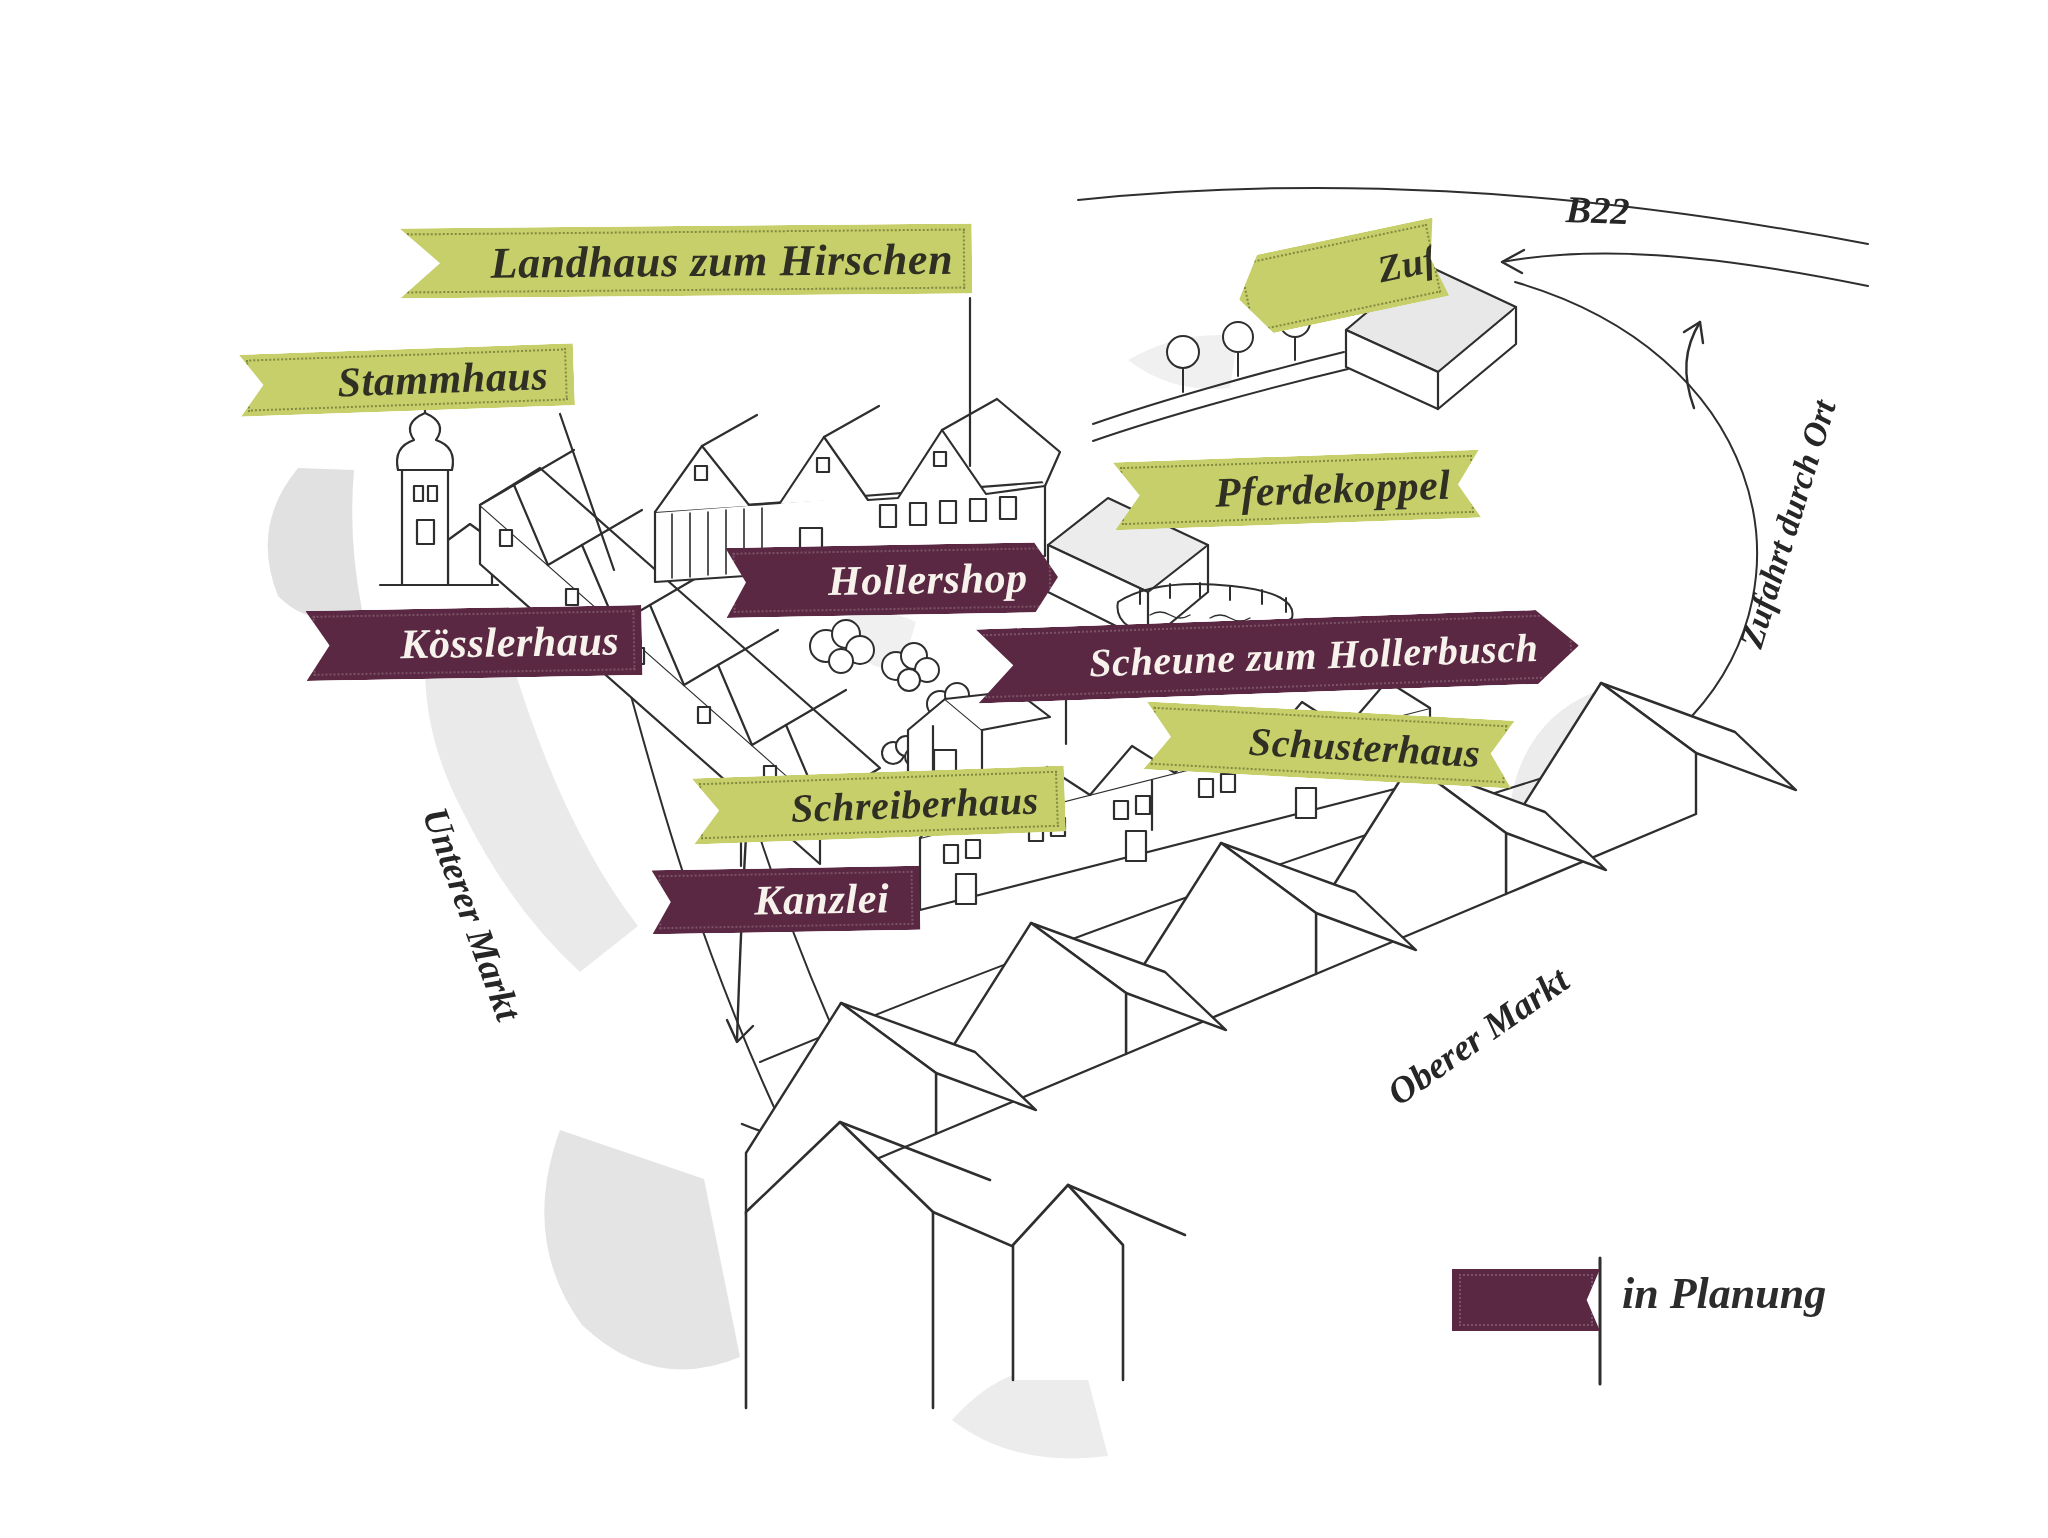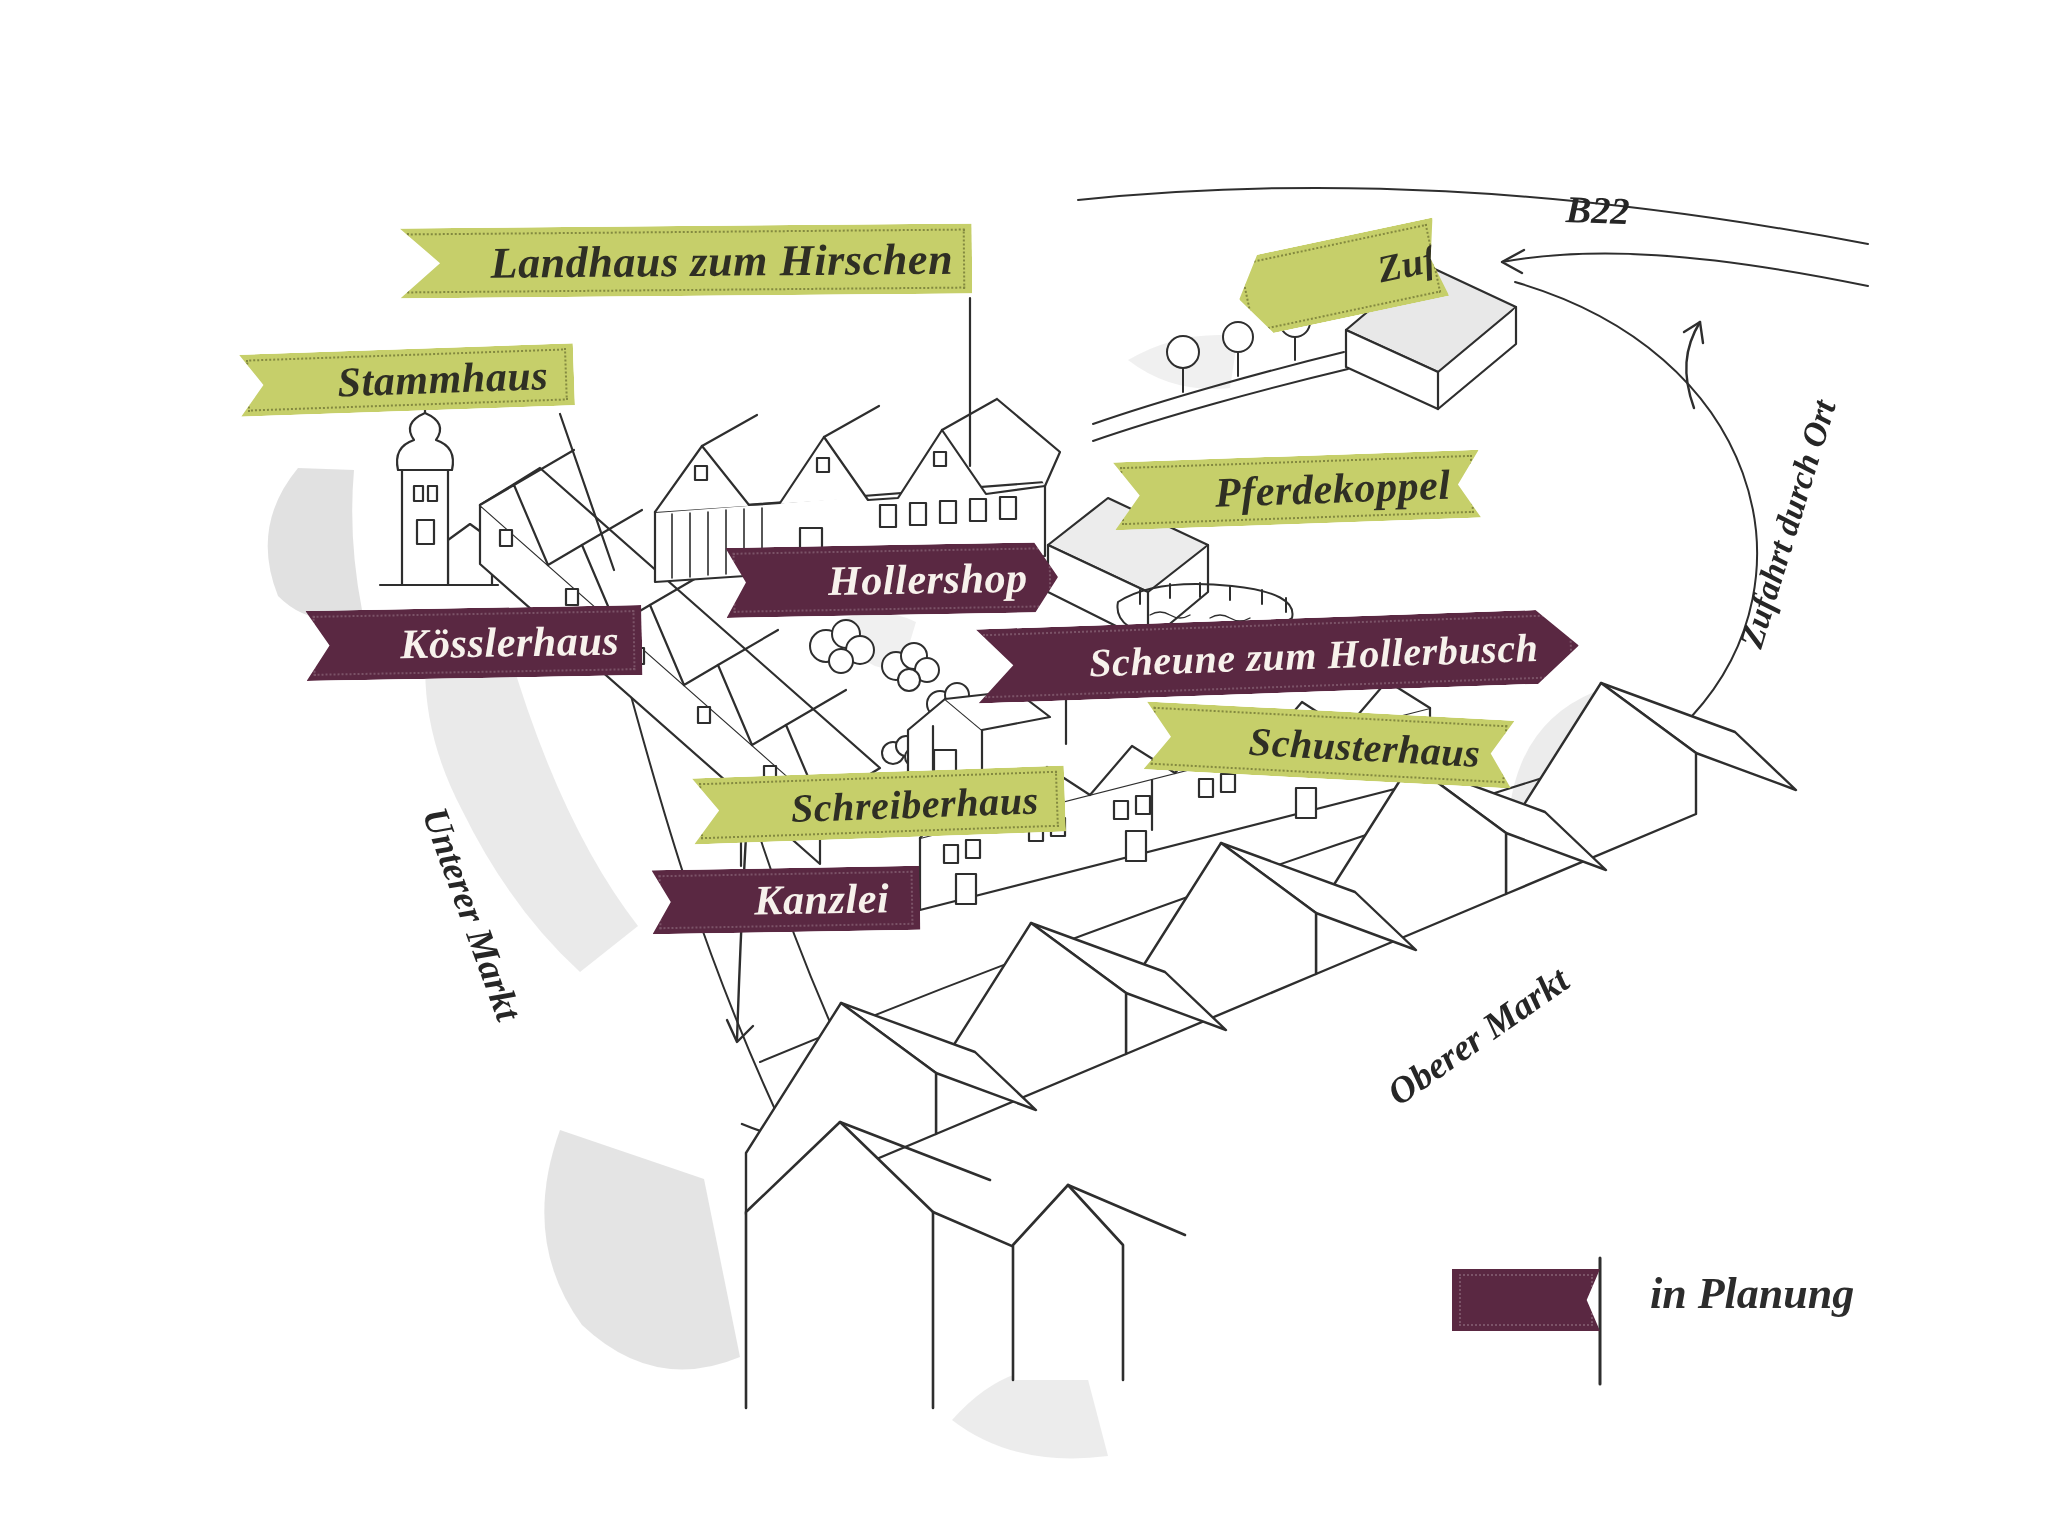--- a/index.html
+++ b/index.html
@@ -27,21 +27,21 @@
   .clip-flag-lr { clip-path:polygon(0 0, 100% 0, 94% 50%, 100% 100%, 0 100%, 7% 50%); }
   .clip-arrow-r { clip-path:polygon(0 0, 93% 0, 100% 50%, 93% 100%, 0 100%, 6% 50%); }
   .clip-arrow-l { clip-path:polygon(0 50%, 13% 0, 100% 0, 95% 50%, 100% 100%, 13% 100%); }
   .clip-tail-r  { clip-path:polygon(0 0, 100% 0, 91% 50%, 100% 100%, 0 100%); }
 
   .road-label {
     position:absolute; font-style:italic; font-weight:600; color:#262626;
     white-space:nowrap; transform-origin:center;
   }
   .legend-label {
-    position:absolute; font-style:italic; font-weight:600; color:#2c2c2c; white-space:nowrap;margin-left:28px;
+    position:absolute; font-style:italic; font-weight:600; color:#2c2c2c; white-space:nowrap;
   }
 </style>
 </head>
 <body>
 
 <div class="stage">
 
   <svg width="2048" height="1538" viewBox="0 0 2048 1538" fill="none" stroke-linecap="round" stroke-linejoin="round">
 
     <g fill="#d9d9d9" stroke="none">

